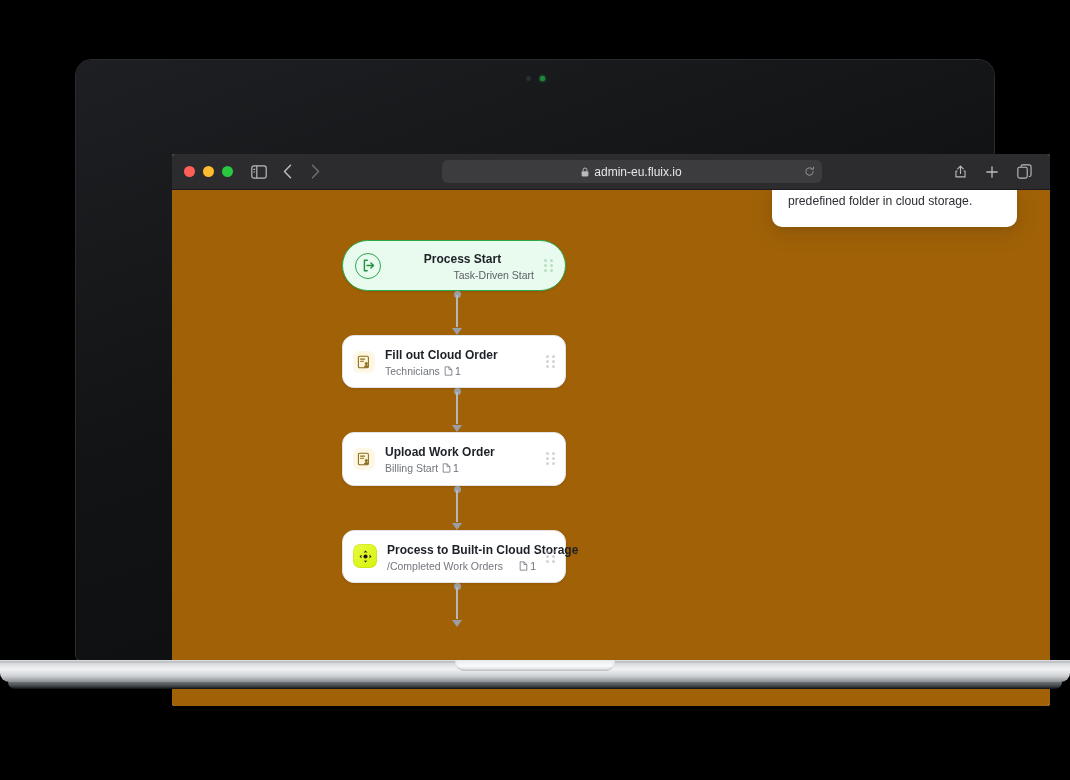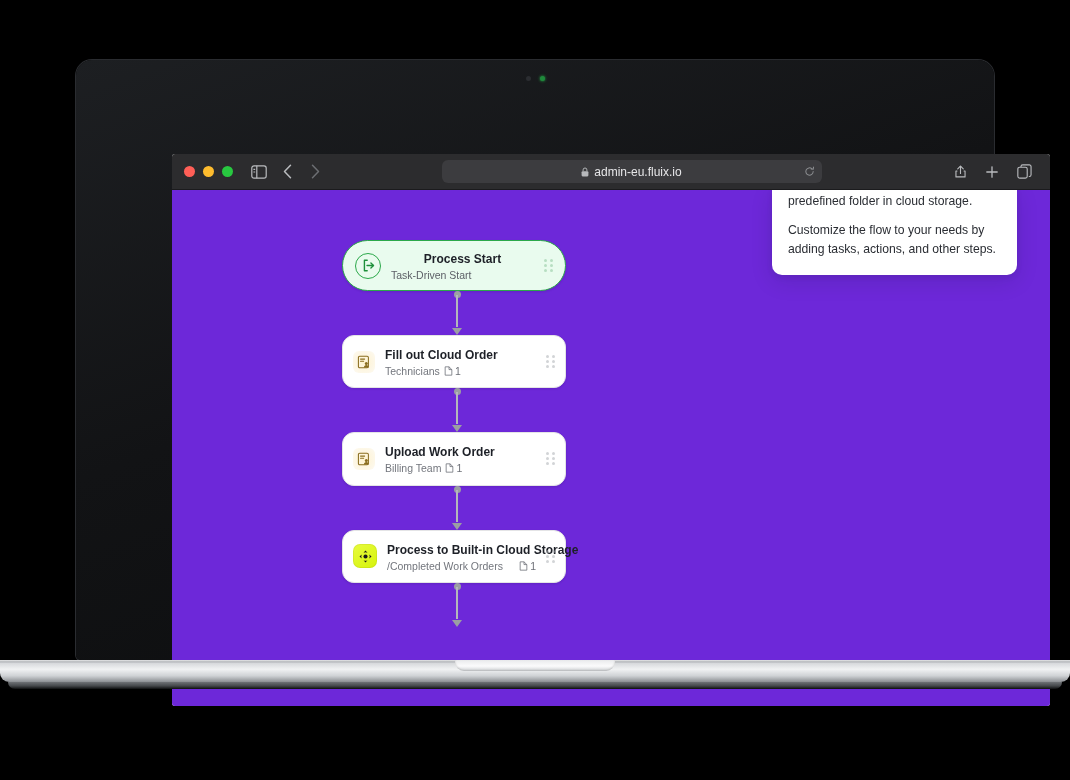--- a/index.html
+++ b/index.html
@@ -86,21 +86,21 @@
     color:#e6e6e8; font-size: 12px; gap: 5px;
   }
   .url-pill .lock { display:flex; color:#b7b9bc; }
   .reload { position:absolute; right: 7px; color:#8b8d90; display:flex; }
 
   .chrome-right { display:flex; align-items:center; gap:4px; margin-left: 12px; }
 
   
   .canvas {
     position: relative; width: 100%; height: calc(100% - 36px);
-    background: #6d28d9;
+    background: #a16207;
     overflow: hidden;
   }
 
   
   .flow { position: absolute; left: 170px; top: 50px; width: 230px; }
 
   .node {
     position: relative; width: 224px; background: #fff;
     border: 1px solid #e4e4e6; border-radius: 12px;
     box-shadow: 0 1px 2px rgba(16,24,40,.05), 0 1px 3px rgba(16,24,40,.06);
@@ -140,21 +140,21 @@
   }
   .node-sub {
     font-size: 10.5px; color: #73767d; line-height: 1.35; margin-top: 1px;
     display:flex; align-items:center; gap: 4px;
   }
   .node-sub .sub-text { white-space: nowrap; overflow:hidden; text-overflow: ellipsis; }
   .doc-badge { display:flex; align-items:center; gap: 2px; color:#6d7077; flex:0 0 auto; }
   .doc-badge .cnt { font-size: 10.5px; }
   .node.terminal .node-body { text-align: center; }
   .node.terminal .node-title { color:#1d2027; }
-  .node.terminal .node-sub { justify-content:flex-start; color:#5d6067; }
+  .node.terminal .node-sub { justify-content:flex-end; color:#5d6067; }
   .sub-spacer { flex: 1 1 auto; }
 
   .handle { flex: 0 0 auto; display:grid; grid-template-columns: repeat(2, 3px); gap: 2px 3px; opacity:.55; }
   .handle i { width:3px; height:3px; border-radius:50%; background:#aeb1b6; display:block; }
   .node.terminal .handle i { background: #8fc79f; }
 
   .connector { position: relative; height: 44px; display:flex; justify-content:center; }
   .connector .line { position:absolute; top:4px; bottom:8px; width:1.5px; background:#b4b7bb; }
   .connector .cap {
     position:absolute; top:0; width:7px; height:7px; border-radius:50%; background:#9b9ea3;
@@ -254,21 +254,20 @@
               <path d="M4.2 3.2V2.8a1.9 1.9 0 0 1 1.9-1.9h7a1.9 1.9 0 0 1 1.9 1.9v8.6a1.9 1.9 0 0 1-1.9 1.9h-0.5"></path>
             </svg>
           </div>
         </div>
       </div>
 
       <div class="canvas">
 
         <div class="tip">
           <p>predefined folder in cloud storage.</p>
-          <p>Customize the flow to your needs by adding tasks, actions, and other steps.</p>
         </div>
 
         <div class="flow">
 
           <div class="node terminal">
             <span class="node-ico">
               <span class="ico-circle">
                 <svg width="13" height="13" viewBox="0 0 14 14" fill="none" stroke="currentColor" stroke-width="1.5" stroke-linecap="round" stroke-linejoin="round">
                   <path d="M5.6 1.4H2.6v11.2h3"></path>
                   <line x1="5.4" y1="7" x2="12.2" y2="7"></line>
@@ -347,21 +346,21 @@
                   <line x1="3.5" y1="4.1" x2="7.6" y2="4.1"></line>
                   <line x1="3.5" y1="6.2" x2="6.6" y2="6.2"></line>
                   <circle cx="9.3" cy="8.6" r="1.5" fill="currentColor" stroke="none"></circle>
                   <path d="M6.9 12.5c0-1.5 1.1-2.4 2.4-2.4s2.4.9 2.4 2.4z" fill="currentColor" stroke="none"></path>
                 </svg>
               </span>
             </span>
             <span class="node-body">
               <span class="node-title">Upload Work Order</span>
               <span class="node-sub">
-                <span class="sub-text">Billing Team</span>
+                <span class="sub-text">Billing Start</span>
                 <span class="doc-badge">
                   <svg width="9" height="10" viewBox="0 0 10 12" fill="none" stroke="currentColor" stroke-width="0.95" stroke-linejoin="round">
                     <path d="M1 1h4.6L9 4.3V11H1z"></path>
                     <polyline points="5.6,1 5.6,4.3 9,4.3"></polyline>
                   </svg>
                   <span class="cnt">1</span>
                 </span>
               </span>
             </span>
             <span class="handle">

